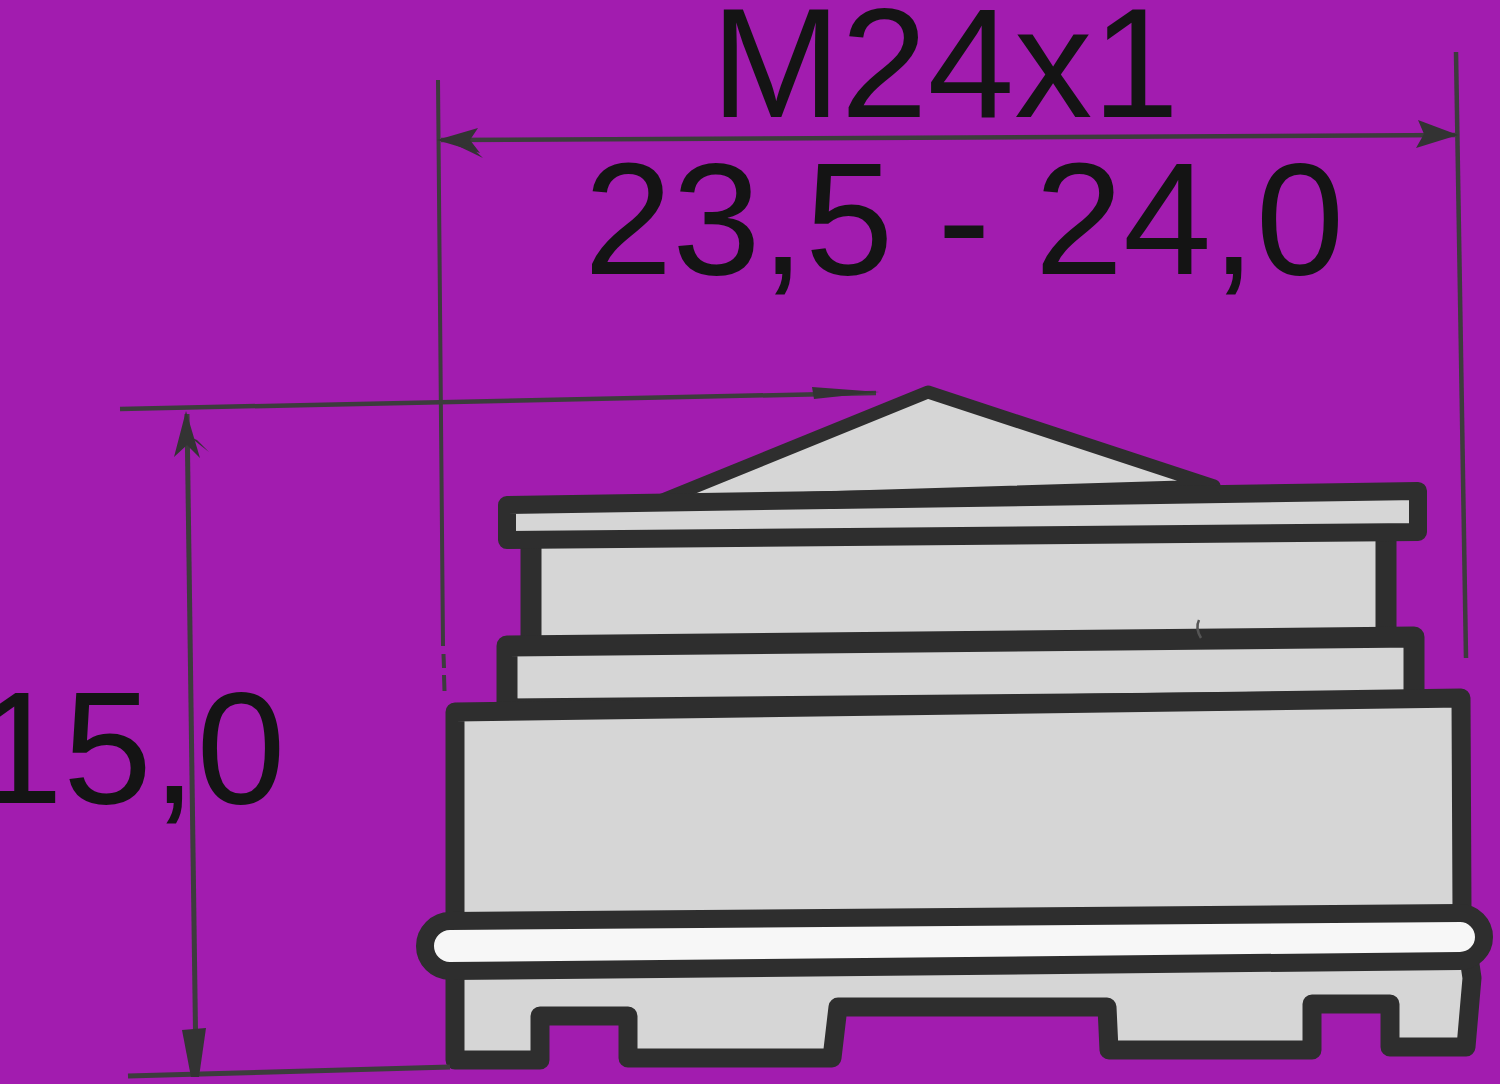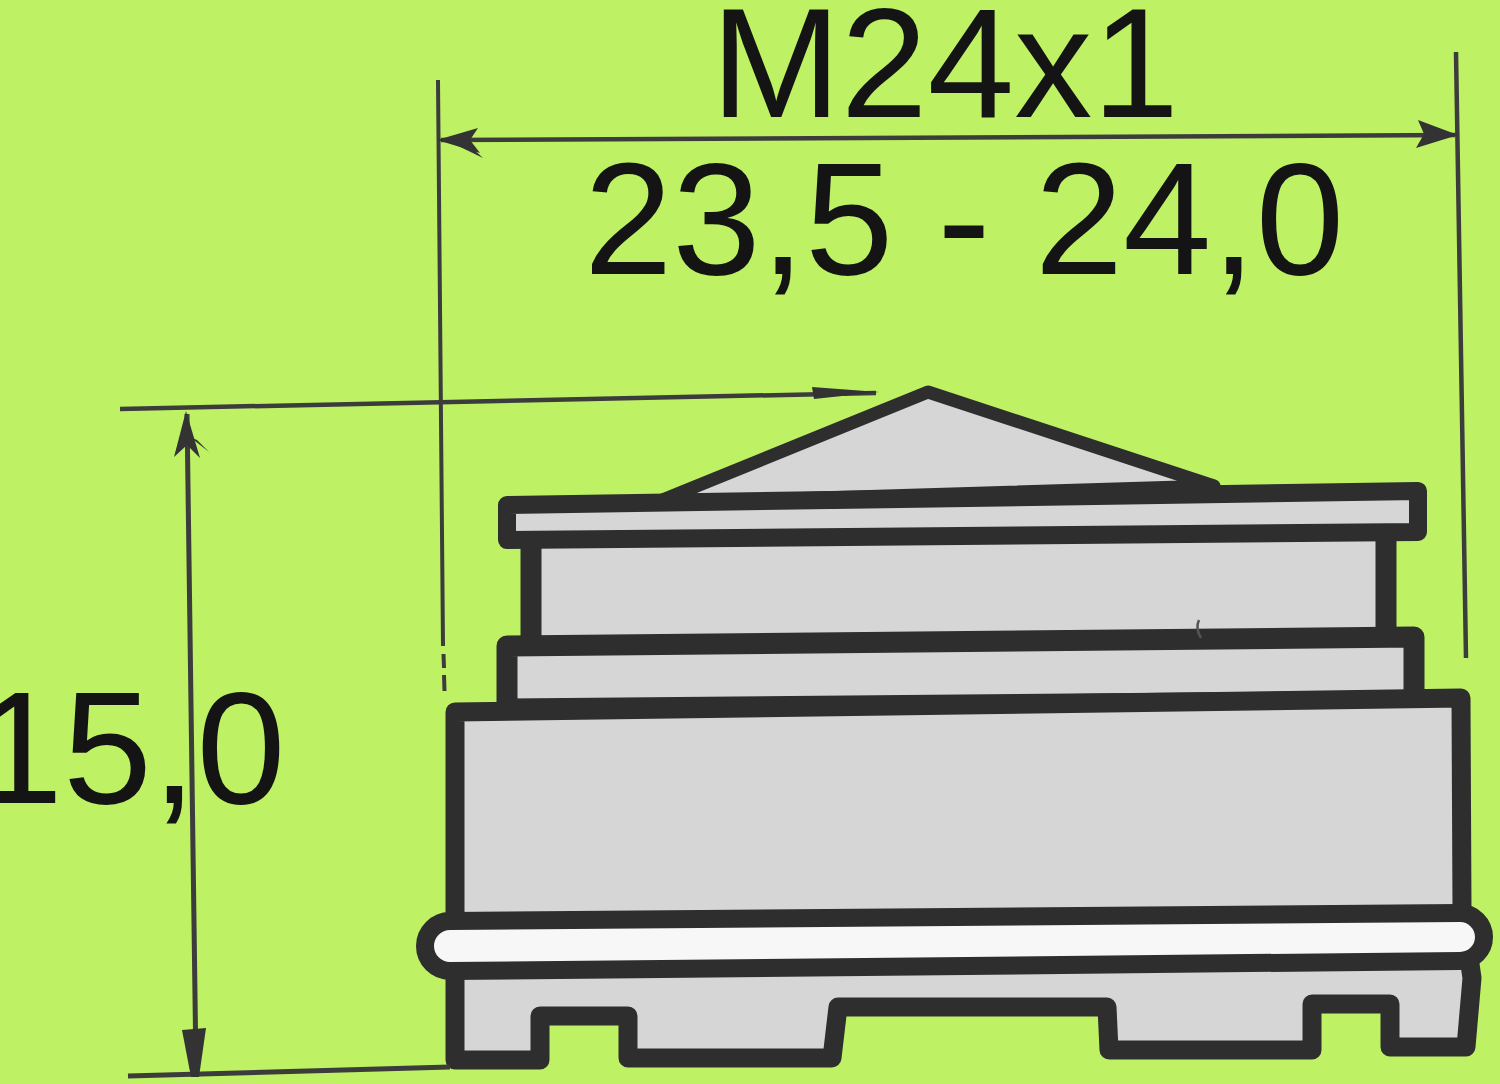--- a/index.html
+++ b/index.html
@@ -1,16 +1,16 @@
 <!DOCTYPE html>
 <html><head>
 <meta charset="utf-8">
 <style>
   html,body{margin:0;padding:0;background:#ffffff;}
-  .page{position:relative;width:1500px;height:1084px;overflow:hidden;background:#bef264;
+  .page{position:relative;width:1500px;height:1084px;overflow:hidden;background:#a21caf;
         font-family:"Liberation Sans", sans-serif;}
   svg{position:absolute;left:0;top:0;}
 </style>
 </head>
 <body>
 <div class="page">
 <svg width="1500" height="1084" viewBox="0 0 1500 1084">
 
   <g stroke="#2e2e2e" stroke-width="16" stroke-linejoin="round" stroke-linecap="round" fill="#d6d6d6">
 

